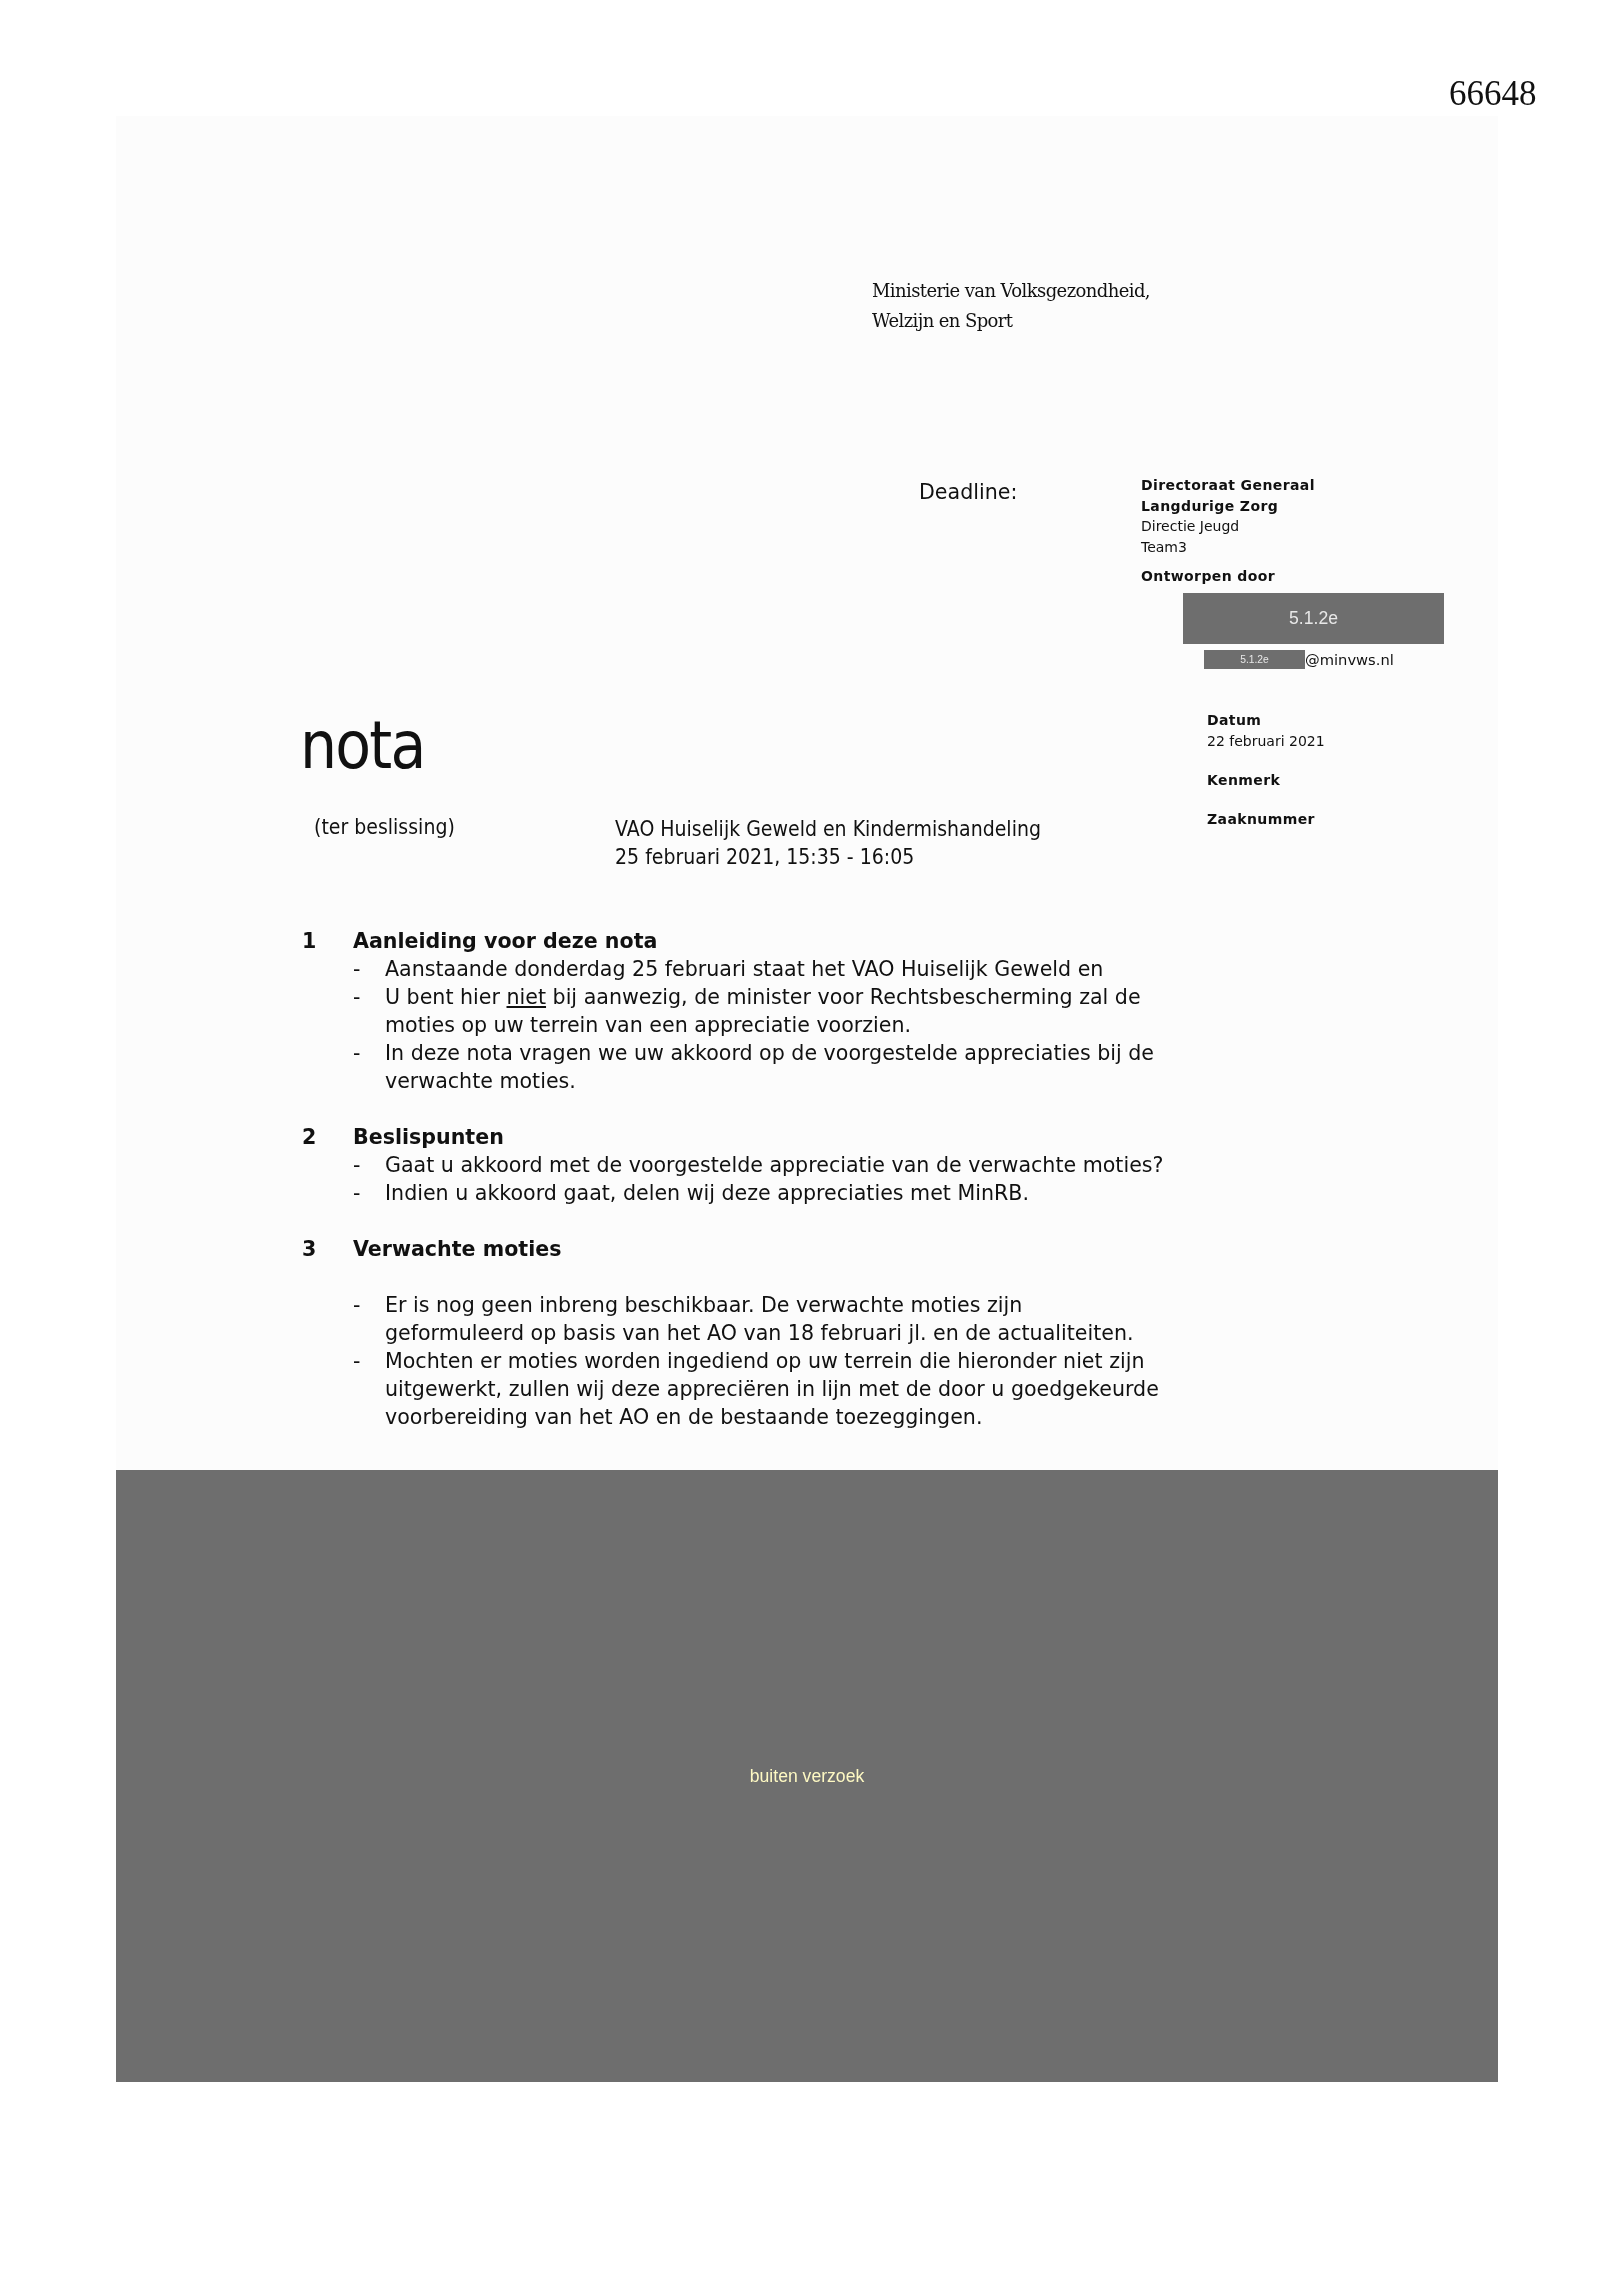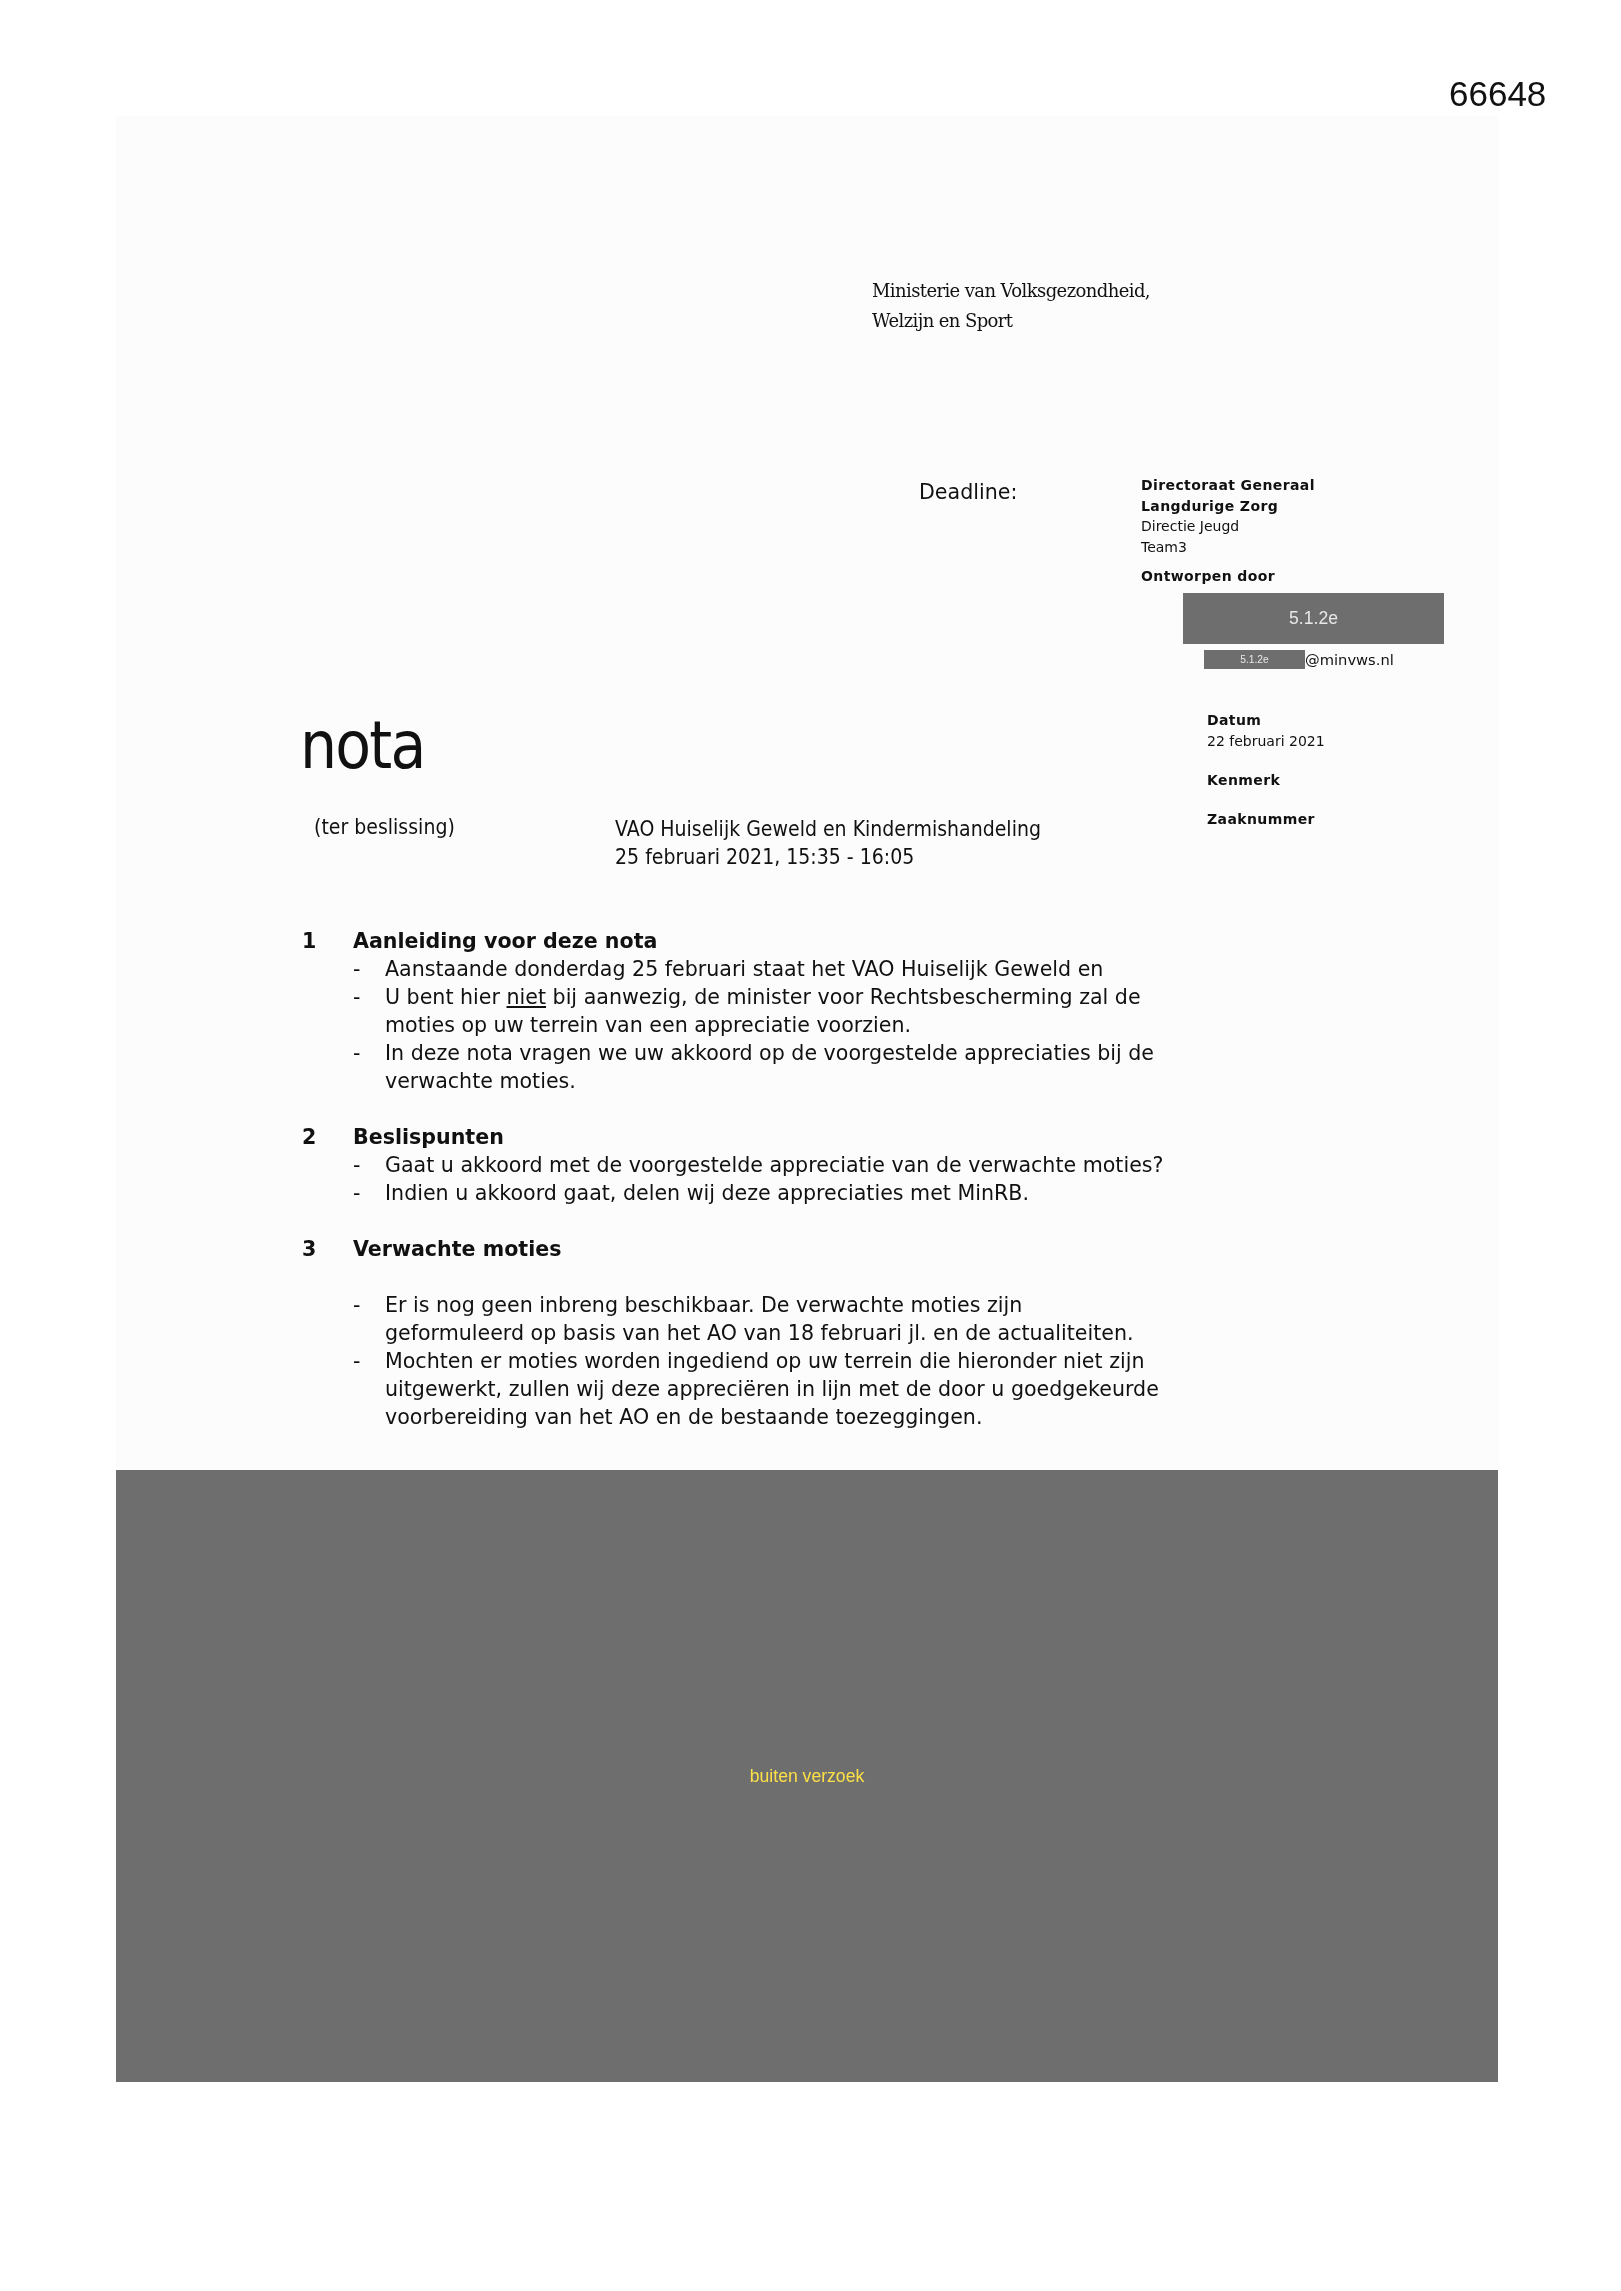--- a/index.html
+++ b/index.html
@@ -3,21 +3,21 @@
   <meta charset="utf-8">
   <style>
     html, body { margin: 0; padding: 0; }
     body {
       width: 1621px; height: 2292px; position: relative;
       background: #ffffff; overflow: hidden;
       font-family: "DejaVu Sans", sans-serif; color: #111;
     }
     .doc-number {
       position: absolute; left: 1449px; top: 74px;
-      font-family: Liberation Sans, sans-serif; font-size: 35px; color: #111;
+      font-family: Liberation Serif, serif; font-size: 35px; color: #111;
     }
     .page {
       position: absolute; left: 116px; top: 116px; width: 1382px; height: 1966px;
       background: #fcfcfc;
     }
     .ministry {
       position: absolute; left: 872px; top: 276px;
       font-family: "DejaVu Serif", serif; font-size: 18px; line-height: 30px; color: #111;
       letter-spacing: -0.6px;
     }
@@ -68,21 +68,21 @@
     }
     .section { position: relative; }
     .section-head { display: flex; font-weight: bold; }
     .section-num { width: 51px; }
     .bullets { margin: 0; padding: 0; list-style: none; }
     .bullet { display: flex; padding-left: 51px; }
     .dash { width: 32px; flex-shrink: 0; }
     .u { text-decoration: underline; }
     .redact-main {
       position: absolute; left: 116px; top: 1470px; width: 1382px; height: 612px;
-      background: #6e6e6e; color: #fde047;
+      background: #6e6e6e; color: #fef9c3;
       font-family: "Liberation Sans", sans-serif; font-size: 17.6px;
       display: flex; align-items: center; justify-content: center;
     }
   </style>
 </head>
 <body>
 
 <div class="doc-number">66648</div>
 
 <div class="page"></div>

